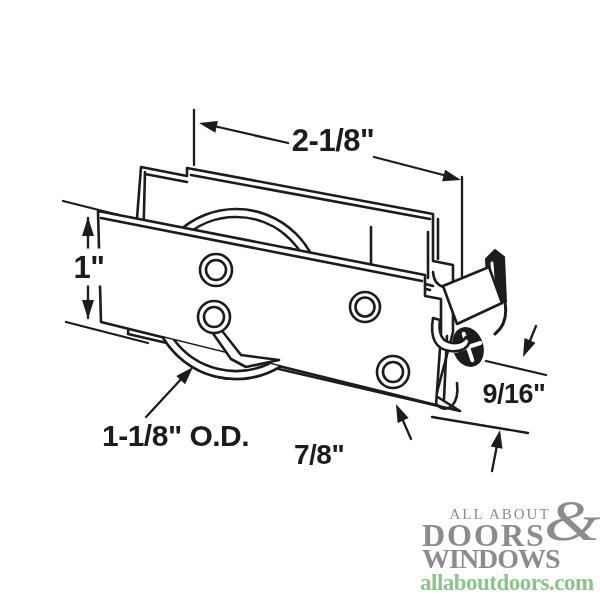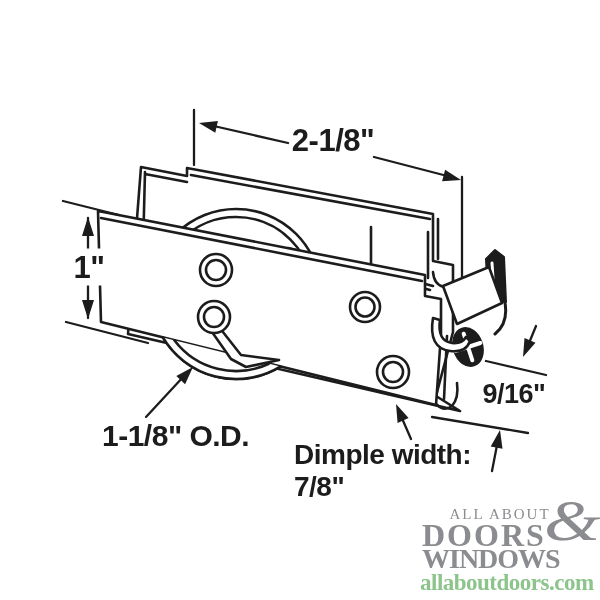--- a/index.html
+++ b/index.html
@@ -117,21 +117,20 @@
         <path fill="#1c1c1c" stroke="none" d="M396,404 L408.6,418.1 L397.6,422.9 Z"></path>
       </g>
     </g>
   </svg>
 
   <div class="dim-label dl-width">2-1/8"</div>
   <div class="dim-label dl-height">1"</div>
   <div class="dim-label dl-depth">9/16"</div>
   <div class="dim-label dl-od">1-1/8" O.D.</div>
   <div class="dim-label dl-dimple">
-    <div>Dimple width:</div>
     <div>7/8"</div>
   </div>
 
   <div class="logo">
     <div class="tagline">ALL ABOUT</div>
     <div class="amp">&amp;</div>
     <div class="word1">DOORS</div>
     <div class="word2">WINDOWS</div>
     <div class="site">allaboutdoors.com</div>
   </div>

